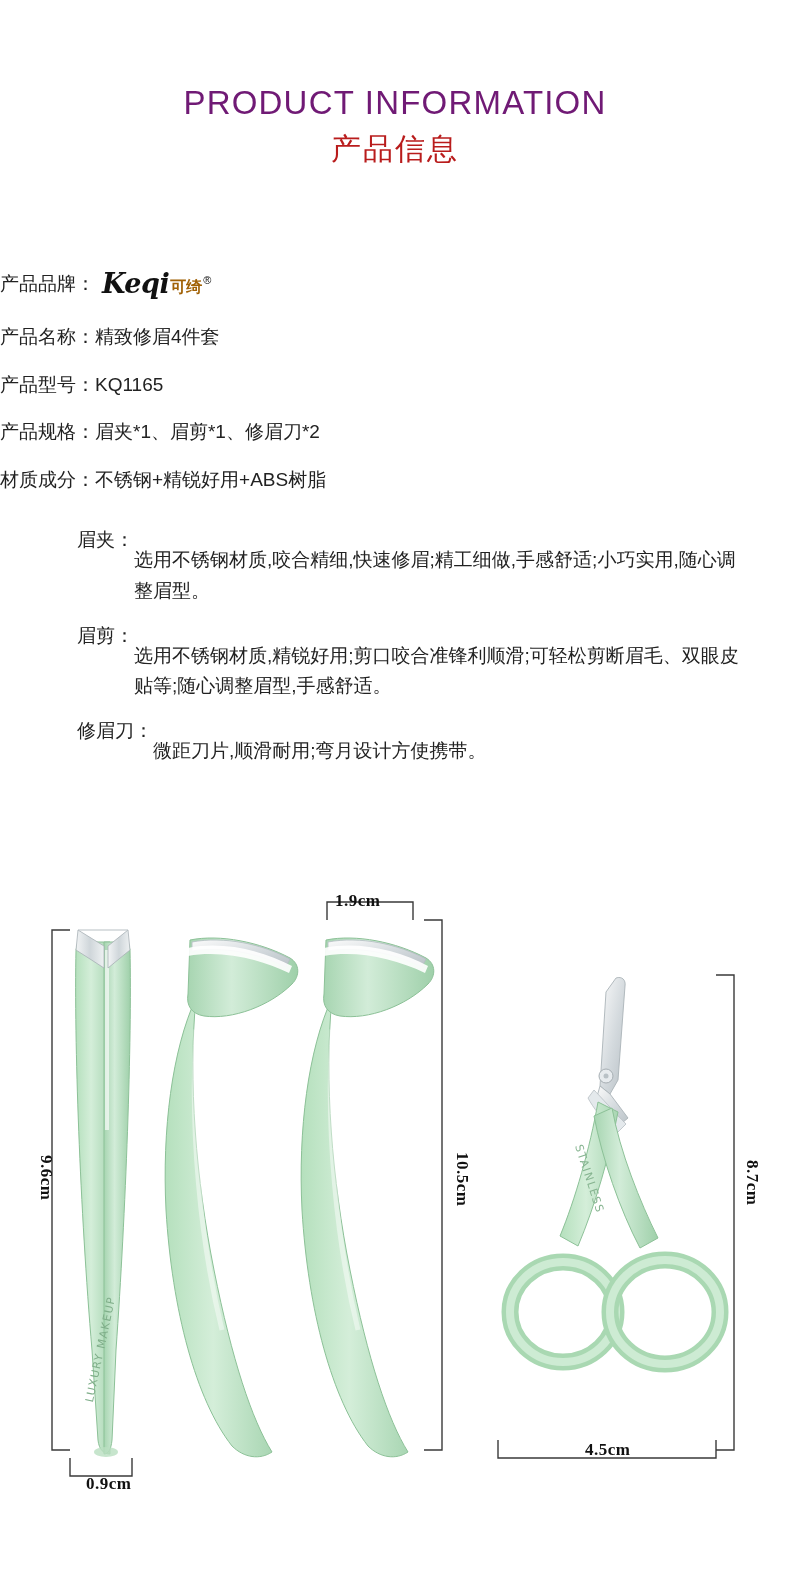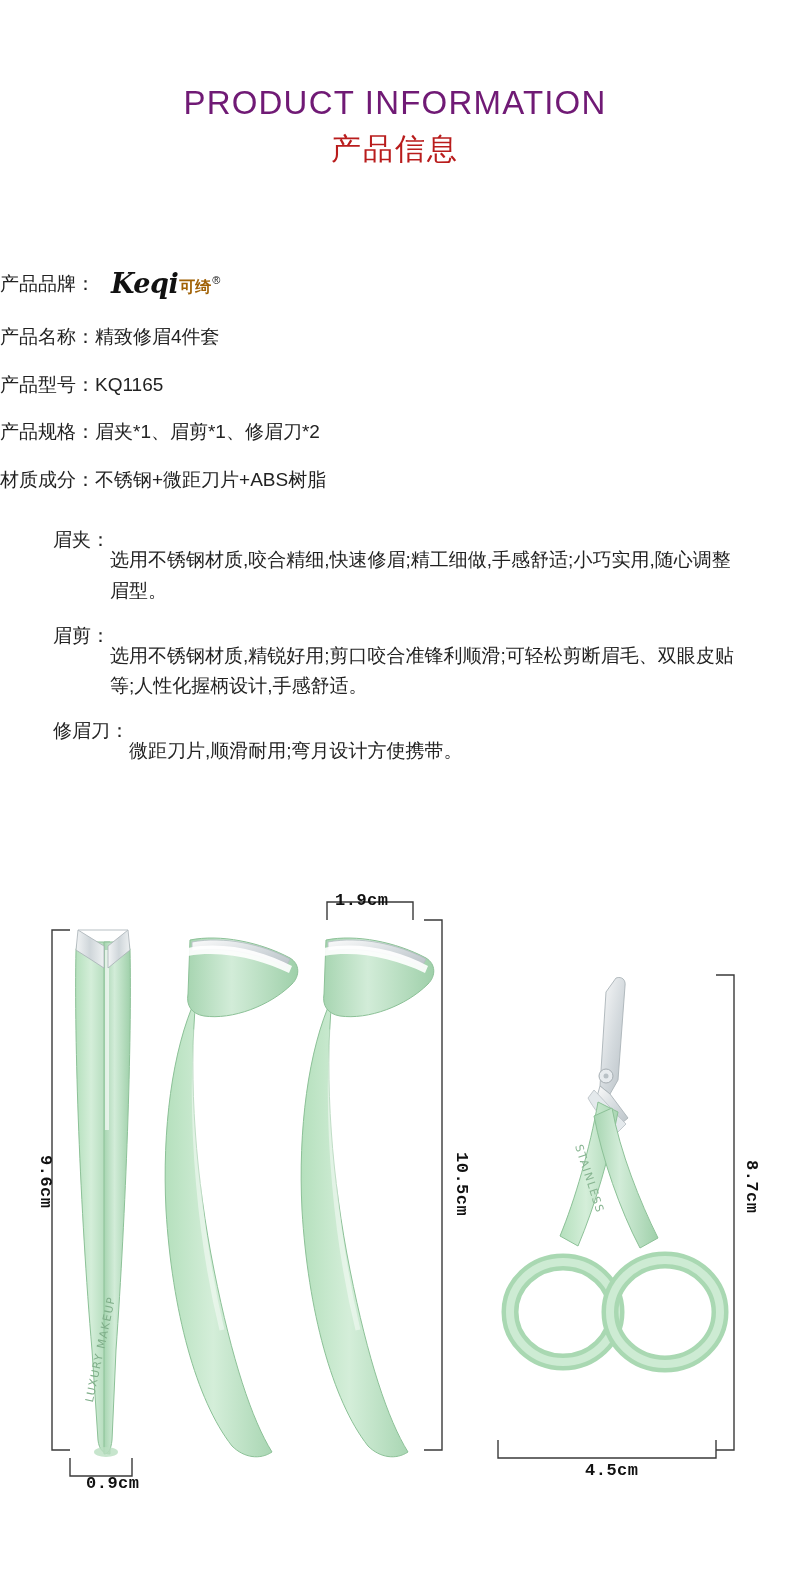--- a/index.html
+++ b/index.html
@@ -53,21 +53,21 @@
     white-space: nowrap;
   }
   .spec-value {
     white-space: nowrap;
   }
 
   
   .brand-lockup {
     display: inline-flex;
     align-items: baseline;
-    margin-left: 16px;
+    margin-left: 7px;
   }
   .brand-latin {
     font-family: "DejaVu Serif", serif;
     font-weight: bold;
     font-style: italic;
     font-size: 27px;
     letter-spacing: -0.5px;
     color: #111;
   }
   .brand-cn {
@@ -83,21 +83,21 @@
     vertical-align: super;
     position: relative;
     top: -9px;
     left: 1px;
     color: #111;
   }
 
   
   .desc-block {
     margin-top: 30px;
-    padding-left: 53px;
+    padding-left: 77px;
     padding-right: 48px;
   }
   .desc-row {
     display: flex;
     font-size: 19px;
     line-height: 1.62;
     margin-bottom: 14px;
     color: #222;
   }
   .desc-term {
@@ -117,36 +117,36 @@
     width: 790px;
     height: 705px;
   }
   .product-area svg {
     display: block;
   }
   .dim-label {
     position: absolute;
     font-size: 17px;
     font-weight: bold;
-    font-family: Liberation Mono, monospace;
+    font-family: Liberation Serif, serif;
     color: #111;
     letter-spacing: 0.5px;
   }
   .vert {
     writing-mode: vertical-rl;
     text-orientation: mixed;
   }
 
   
   .lbl-19   { left: 335px; top: 11px; }
   .lbl-09   { left: 86px;  top: 594px; }
   .lbl-96   { left: 36px;  top: 275px; }
   .lbl-105  { left: 452px; top: 272px; }
   .lbl-87   { left: 742px; top: 280px; }
-  .lbl-45   { left: 585px; top: 581px; }
+  .lbl-45   { left: 585px; top: 560px; }
 </style>
 </head>
 <body>
 
 <div class="header">
   <div class="header-en">PRODUCT INFORMATION</div>
   <div class="header-cn">产品信息</div>
 </div>
 
 <div class="spec-block">
@@ -170,35 +170,35 @@
     <span class="spec-value">KQ1165</span>
   </div>
 
   <div class="spec-row">
     <span class="spec-label">产品规格：</span>
     <span class="spec-value">眉夹*1、眉剪*1、修眉刀*2</span>
   </div>
 
   <div class="spec-row">
     <span class="spec-label">材质成分：</span>
-    <span class="spec-value">不锈钢+微距刀片+ABS树脂</span>
+    <span class="spec-value">不锈钢+精锐好用+ABS树脂</span>
   </div>
 
 </div>
 
 <div class="desc-block">
 
   <div class="desc-row">
     <span class="desc-term">眉夹：</span>
     <span class="desc-text">选用不锈钢材质,咬合精细,快速修眉;精工细做,手感舒适;小巧实用,随心调整眉型。</span>
   </div>
 
   <div class="desc-row">
     <span class="desc-term">眉剪：</span>
-    <span class="desc-text">选用不锈钢材质,精锐好用;剪口咬合准锋利顺滑;可轻松剪断眉毛、双眼皮贴等;人性化握柄设计,手感舒适。</span>
+    <span class="desc-text">选用不锈钢材质,精锐好用;剪口咬合准锋利顺滑;可轻松剪断眉毛、双眼皮贴等;随心调整眉型,手感舒适。</span>
   </div>
 
   <div class="desc-row">
     <span class="desc-term">修眉刀：</span>
     <span class="desc-text">微距刀片,顺滑耐用;弯月设计方使携带。</span>
   </div>
 
 </div>
 
 <div class="product-area">

